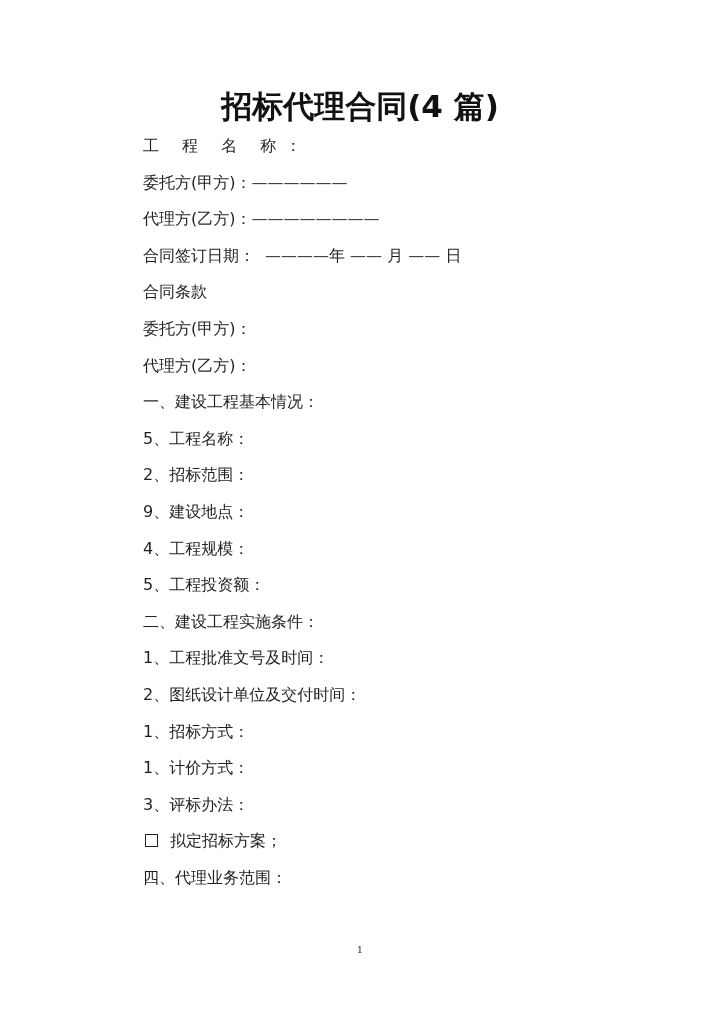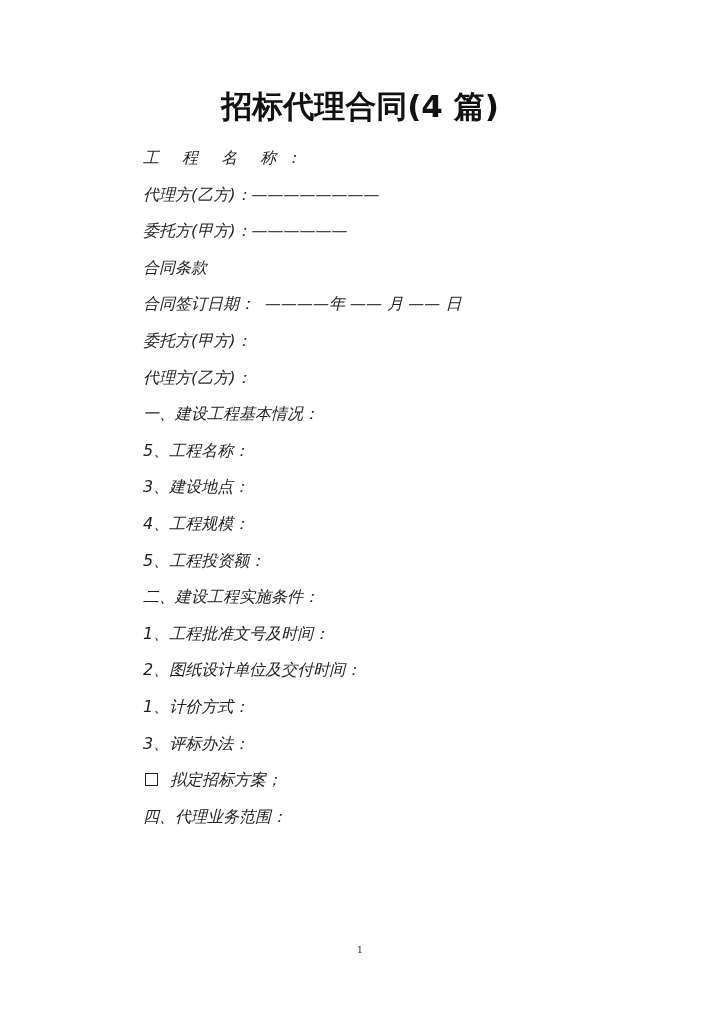--- a/index.html
+++ b/index.html
@@ -29,23 +29,22 @@
       text-align: center;
       font-size: 31px;
       font-weight: bold;
       line-height: 44px;
       color: #111;
       letter-spacing: 0px;
     }
     .body-lines {
       position: absolute;
       left: 143px;
-      top: 140px;
+      top: 128px;
       width: 520px;
-      font-style: italic;
     }
     .line {
       height: 36.6px;
       line-height: 36.6px;
       font-size: 16px;
       white-space: nowrap;
       color: #1f1f1f;
     }
     .spaced {
       letter-spacing: 9px;
@@ -82,46 +81,48 @@
 
   <div class="title">招标代理合同(4 篇)</div>
 
   <div class="body-lines">
 
     <div class="line">
       <span class="spaced">工 程 名 称：</span>
     </div>
 
     <div class="line">
-      <span>代理方(乙方)：</span><span class="dash">————————</span>
+      <span>委托方(甲方)：</span><span class="dash">——————</span>
     </div>
 
     <div class="line">
-      <span>委托方(甲方)：</span><span class="dash">——————</span>
+      <span>代理方(乙方)：</span><span class="dash">————————</span>
     </div>
-
-    <div class="line">合同条款</div>
 
     <div class="line">
       <span>合同签订日期：</span><span class="date-gap"></span><span class="dash">————</span><span>年</span>
       <span class="dash">——</span>
       <span>月</span>
       <span class="dash">——</span>
       <span>日</span>
     </div>
+
+    <div class="line">合同条款</div>
     <div class="line">委托方(甲方)：</div>
     <div class="line">代理方(乙方)：</div>
     <div class="line">一、建设工程基本情况：</div>
     <div class="line">5、工程名称：</div>
-    <div class="line">3、建设地点：</div>
+    <div class="line">2、招标范围：</div>
+    <div class="line">9、建设地点：</div>
     <div class="line">4、工程规模：</div>
     <div class="line">5、工程投资额：</div>
     <div class="line">二、建设工程实施条件：</div>
     <div class="line">1、工程批准文号及时间：</div>
     <div class="line">2、图纸设计单位及交付时间：</div>
+    <div class="line">1、招标方式：</div>
     <div class="line">1、计价方式：</div>
     <div class="line">3、评标办法：</div>
     <div class="line">
       <span class="checkbox"></span><span>拟定招标方案；</span>
     </div>
 
     <div class="line">四、代理业务范围：</div>
   </div>
 
   <div class="page-number">1</div>

